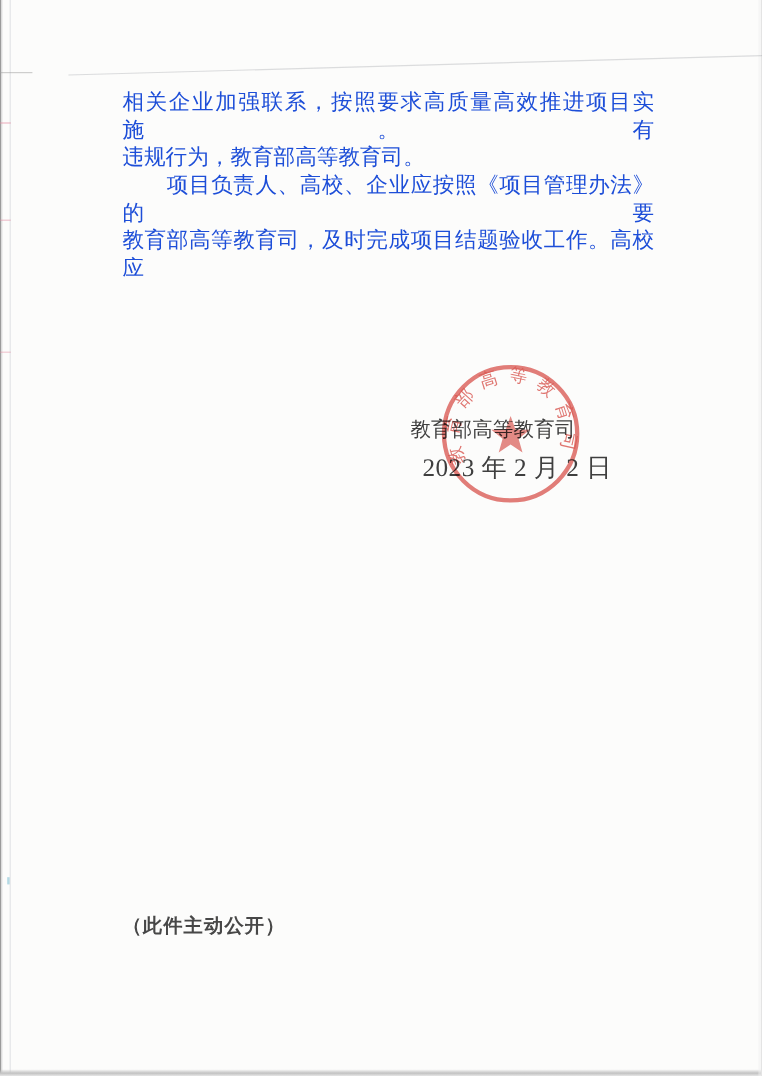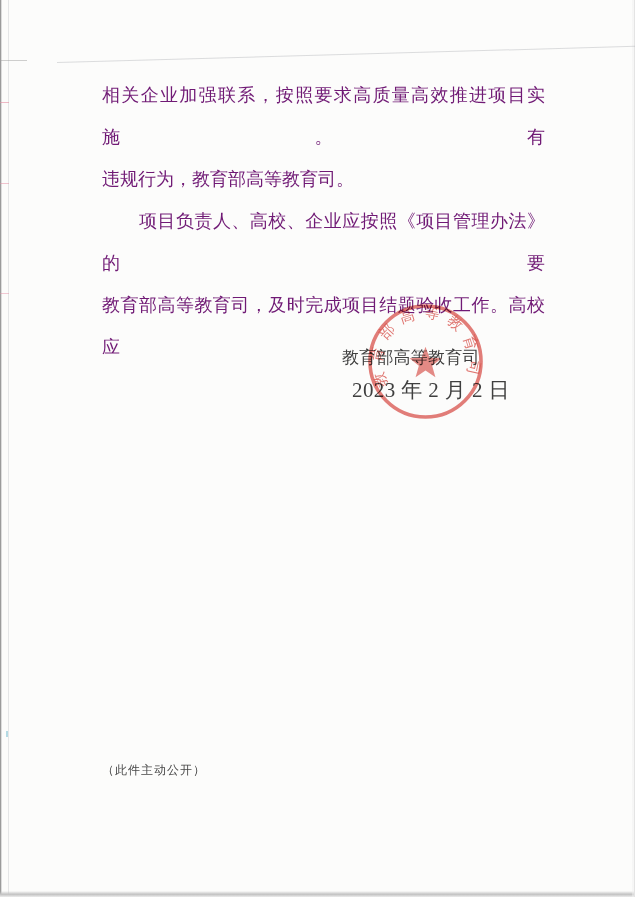--- a/index.html
+++ b/index.html
@@ -23,21 +23,21 @@
     background:rgba(150,153,158,0.32);transform:rotate(-1.6deg);transform-origin:left center;}
   .tick{position:absolute;height:1px;}
   .tick-gray{left:0;top:60px;width:27px;background:rgba(160,160,160,0.5);}
   .tick-pink1{left:0;top:102px;width:9px;background:rgba(228,140,162,0.6);}
   .tick-pink2{left:0;top:183px;width:9px;background:rgba(228,140,162,0.5);}
   .tick-pink3{left:0;top:293px;width:9px;background:rgba(228,140,162,0.45);}
   .tick-blue{left:6px;top:731px;width:2px;height:6px;background:rgba(120,190,210,0.55);}
   
   .doc{
     position:absolute;left:102px;top:74px;width:443px;
-    font-size:18px;line-height:42px;color:#701a75;
+    font-size:18px;line-height:23px;color:#1d4ed8;
     letter-spacing:0;
   }
   .line{white-space:nowrap;}
   .just{white-space:normal;text-align:justify;text-align-last:justify;}
   .indent{text-indent:37px;}
   
   .issuer{
     position:absolute;left:342px;top:346px;width:140px;
     font-size:17px;color:#3f3f3f;letter-spacing:0.2px;white-space:nowrap;
   }
@@ -47,21 +47,21 @@
   }
   
   .seal{
     position:absolute;left:366px;top:302px;width:119px;height:119px;
     mix-blend-mode:multiply;filter:blur(0.3px);
     pointer-events:none;
   }
   
   .footer-note{
     position:absolute;left:102px;top:762px;
-    font-size:12px;color:#474747;letter-spacing:1px;white-space:nowrap;
+    font-size:16px;color:#474747;letter-spacing:1px;white-space:nowrap;font-weight:bold;
   }
 </style>
 </head>
 <body>
 
 <div class="page">
 
   <div class="edge-left"></div>
   <div class="faint-vline"></div>
   <div class="edge-bottom"></div>

